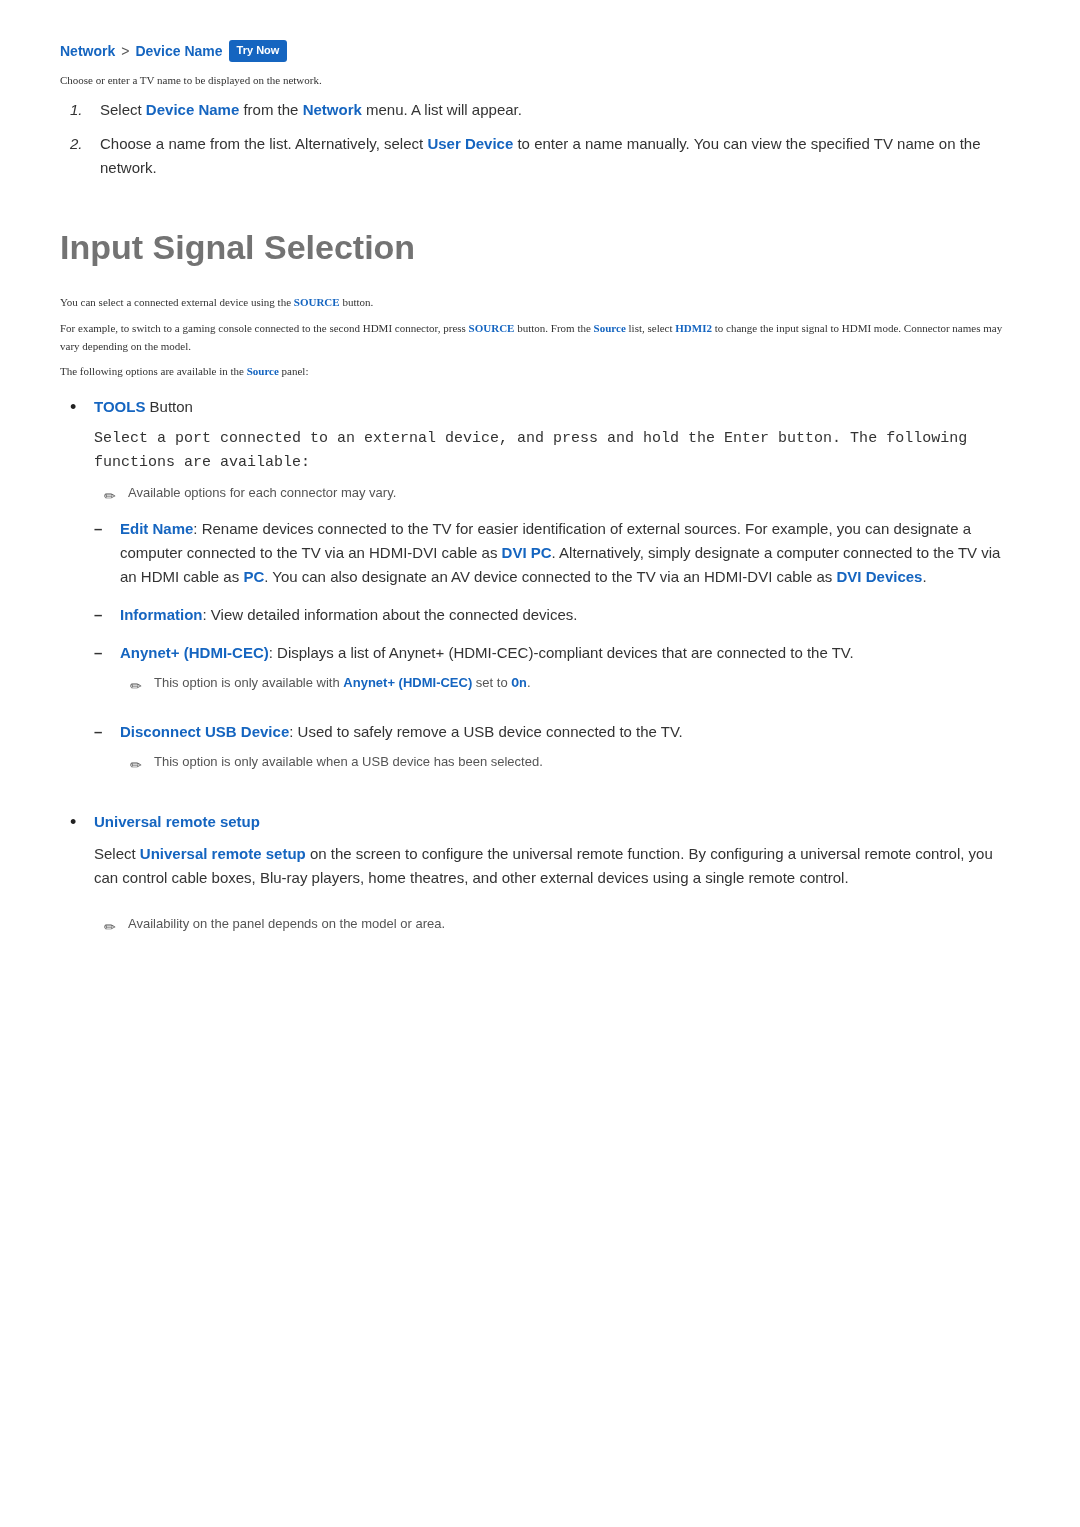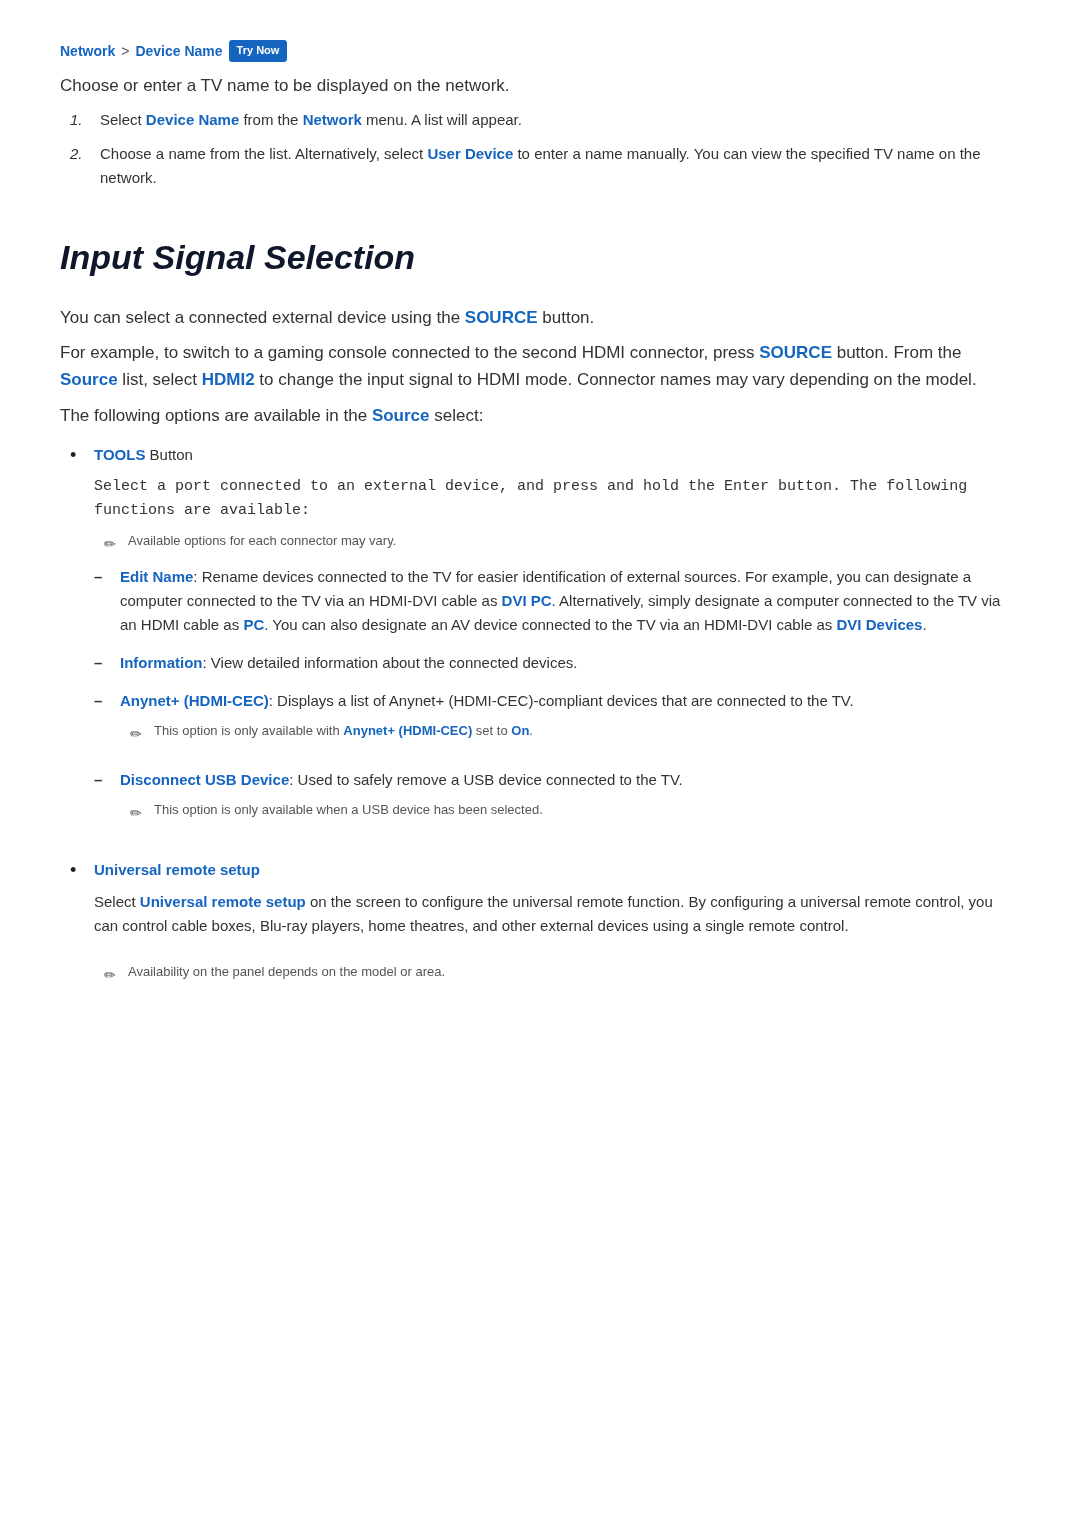--- a/index.html
+++ b/index.html
@@ -44,21 +44,22 @@
       color: white;
       font-size: 11px;
       padding: 2px 8px;
       border-radius: 3px;
       font-weight: bold;
     }
 
     .body-text {
       color: #333;
       margin-bottom: 8px;
-      font-size: 17px;
+      font-size: 11px;
+      font-family: Liberation Serif, serif;
     }
 
     .ordered-list {
       list-style: none;
       padding-left: 10px;
       margin-bottom: 10px;
     }
 
     .ordered-list li {
       display: flex;
@@ -78,23 +79,22 @@
       font-weight: 600;
     }
 
     .section-divider {
       margin: 40px 0 20px 0;
     }
 
     .section-title-large {
       font-size: 34px;
       font-weight: bold;
-      color: #0f172a;
+      color: #737373;
       margin-bottom: 20px;
-      font-style: italic;
     }
 
     .bullet-list {
       list-style: none;
       padding-left: 10px;
       margin-top: 14px;
     }
 
     .bullet-list > li {
       display: flex;
@@ -205,21 +205,21 @@
 
   <p class="body-text">
     <span>You can select a connected external device using the </span><span class="highlight">SOURCE</span><span> button.</span>
   </p>
 
   <p class="body-text">
     <span>For example, to switch to a gaming console connected to the second HDMI connector, press </span><span class="highlight">SOURCE</span><span> button. From the </span><span class="highlight">Source</span><span> list, select </span><span class="highlight">HDMI2</span><span> to change the input signal to HDMI mode. Connector names may vary depending on the model.</span>
   </p>
 
   <p class="body-text">
-    <span>The following options are available in the </span><span class="highlight">Source</span><span> select:</span>
+    <span>The following options are available in the </span><span class="highlight">Source</span><span> panel:</span>
   </p>
 
   <ul class="bullet-list">
 
     <li>
       <span class="bullet-dot">•</span>
       <div class="bullet-content">
         <span class="item-title">TOOLS</span><span> Button</span>
         <p style="margin-top:8px; margin-bottom:8px;font-family:Liberation Mono, monospace;">Select a port connected to an external device, and press and hold the Enter button. The following functions are available:</p>
 
@@ -246,21 +246,21 @@
             </div>
           </li>
 
           <li>
             <span class="dash-symbol">–</span>
             <div class="dash-content">
               <span class="highlight">Anynet+ (HDMI-CEC)</span><span>: Displays a list of Anynet+ (HDMI-CEC)-compliant devices that are connected to the TV.</span>
               <div class="note-line">
                 <span class="note-icon">✏</span>
                 <span class="note-text">
-                  <span>This option is only available with </span><span class="highlight" style="font-size:13px;">Anynet+ (HDMI-CEC)</span><span> set to </span><span class="highlight" style="font-size:13px;">On</span><span>.</span>
+                  <span>This option is only available with </span><span class="highlight" style="font-size:13px;">Anynet+ (HDMI-CEC)</span><span> set to </span><span class="highlight" style="font-size:13px;font-family:Liberation Mono, monospace;">On</span><span>.</span>
                 </span>
               </div>
             </div>
           </li>
 
           <li>
             <span class="dash-symbol">–</span>
             <div class="dash-content">
               <span class="highlight">Disconnect USB Device</span><span>: Used to safely remove a USB device connected to the TV.</span>
               <div class="note-line">

